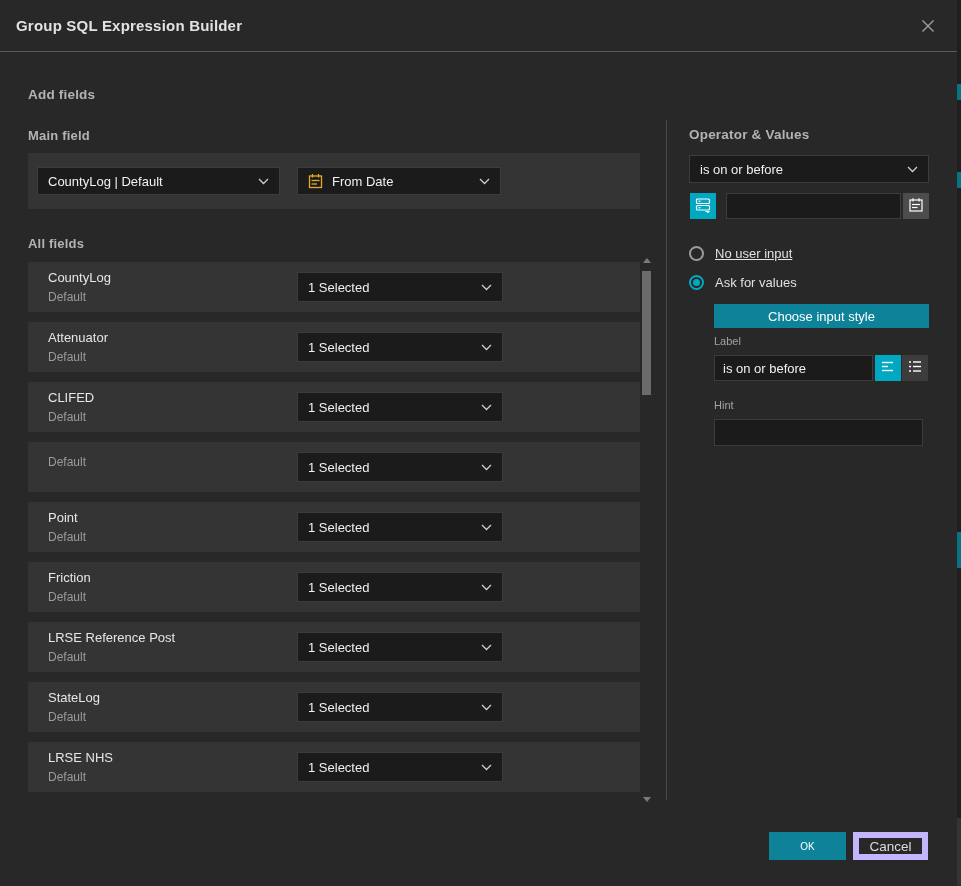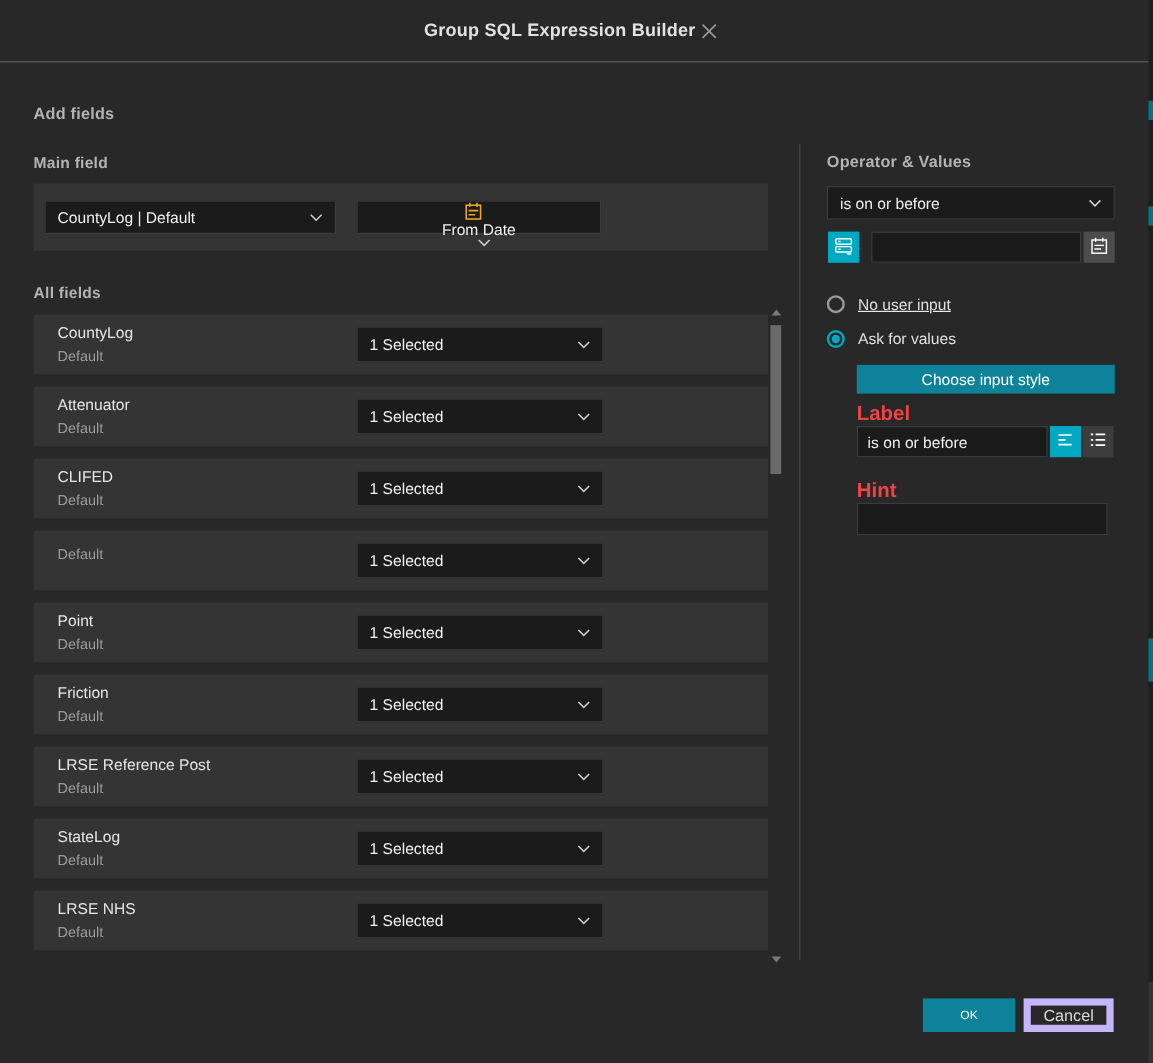--- a/index.html
+++ b/index.html
@@ -17,21 +17,21 @@
   .edge-strip .seg { position: absolute; left: 0; width: 4px; }
   .seg1 { top: 84px; height: 16px; background: #0a7285; }
   .seg2 { top: 172px; height: 16px; background: #0a7285; }
   .seg3 { top: 532px; height: 36px; background: #0a7285; }
   .seg4 { top: 818px; height: 68px; background: #343434; }
 
   
   .titlebar {
     position: absolute; top: 0; left: 0; width: 957px; height: 52px;
     border-bottom: 1px solid #5a5a5a;
-    display: flex; align-items: center; justify-content: center;
+    display: flex; align-items: center; justify-content: space-between;
     padding: 0 18px 0 16px;
   }
   .title { font-size: 15px; font-weight: 600; color: #e2e2e2; letter-spacing: .2px; }
   .close-btn { width: 22px; height: 22px; display: flex; align-items: center; justify-content: center; cursor: pointer; }
   .close-btn svg { stroke: #9a9a9a; }
 
   .section-h { position: absolute; font-size: 13.5px; font-weight: 700; color: #b3b3b3; letter-spacing: .2px; }
   #h-addfields { left: 28px; top: 87px; }
   #h-mainfield { left: 28px; top: 128px; font-size: 13px; }
   #h-allfields { left: 28px; top: 236px; font-size: 13px; }
@@ -45,21 +45,21 @@
   }
   .select .chev { flex: 0 0 auto; margin-left: 8px; }
   .chev svg { display: block; stroke: #cfcfcf; }
 
   
   .main-field-box {
     position: absolute; left: 28px; top: 153px; width: 612px; height: 56px;
     background: #343434; display: flex; align-items: center; padding: 0 9px; gap: 17px;
   }
   .sel-layer { width: 243px; height: 28px; }
-  .sel-datefield { width: 204px; height: 28px; flex-direction: column; }
+  .sel-datefield { width: 204px; height: 28px; }
   .sel-datefield .lead-ico { margin-right: 9px; display: flex; }
   .sel-datefield .txt { flex: 1; }
 
   
   .fields-list { position: absolute; left: 28px; top: 262px; width: 612px; }
   .field-row {
     position: relative; height: 50px; margin-bottom: 10px; background: #343434;
     padding: 8px 0 0 20px;
   }
   .field-name { font-size: 13px; color: #e6e6e6; }
@@ -106,21 +106,21 @@
     border-radius: 50%; background: #00a9c1;
   }
   .radio-label { font-size: 13px; color: #e0e0e0; }
 
   .choose-btn {
     position: absolute; left: 714px; top: 304px; width: 215px; height: 24px;
     background: #0d8299; border: none; color: #fff; font-size: 13px;
     font-family: "Liberation Sans", sans-serif; cursor: pointer;
   }
 
-  .mini-label { position: absolute; font-size: 17px; color: #ef4444; font-weight: bold; }
+  .mini-label { position: absolute; font-size: 11px; color: #a3a3a3; }
   #label-caption { left: 714px; top: 335px; }
   #hint-caption { left: 714px; top: 399px; }
 
   .label-input {
     position: absolute; left: 714px; top: 355px; width: 159px; height: 26px;
     background: #1b1b1b; border: 1px solid #3c3c3c; color: #f0f0f0;
     font-family: "Liberation Sans", sans-serif; font-size: 13px; padding: 0 8px;
   }
   .btn-align { position: absolute; left: 875px; top: 355px; background: #00a9c1; }
   .btn-list { position: absolute; left: 902px; top: 355px; background: #3d3d3d; }

